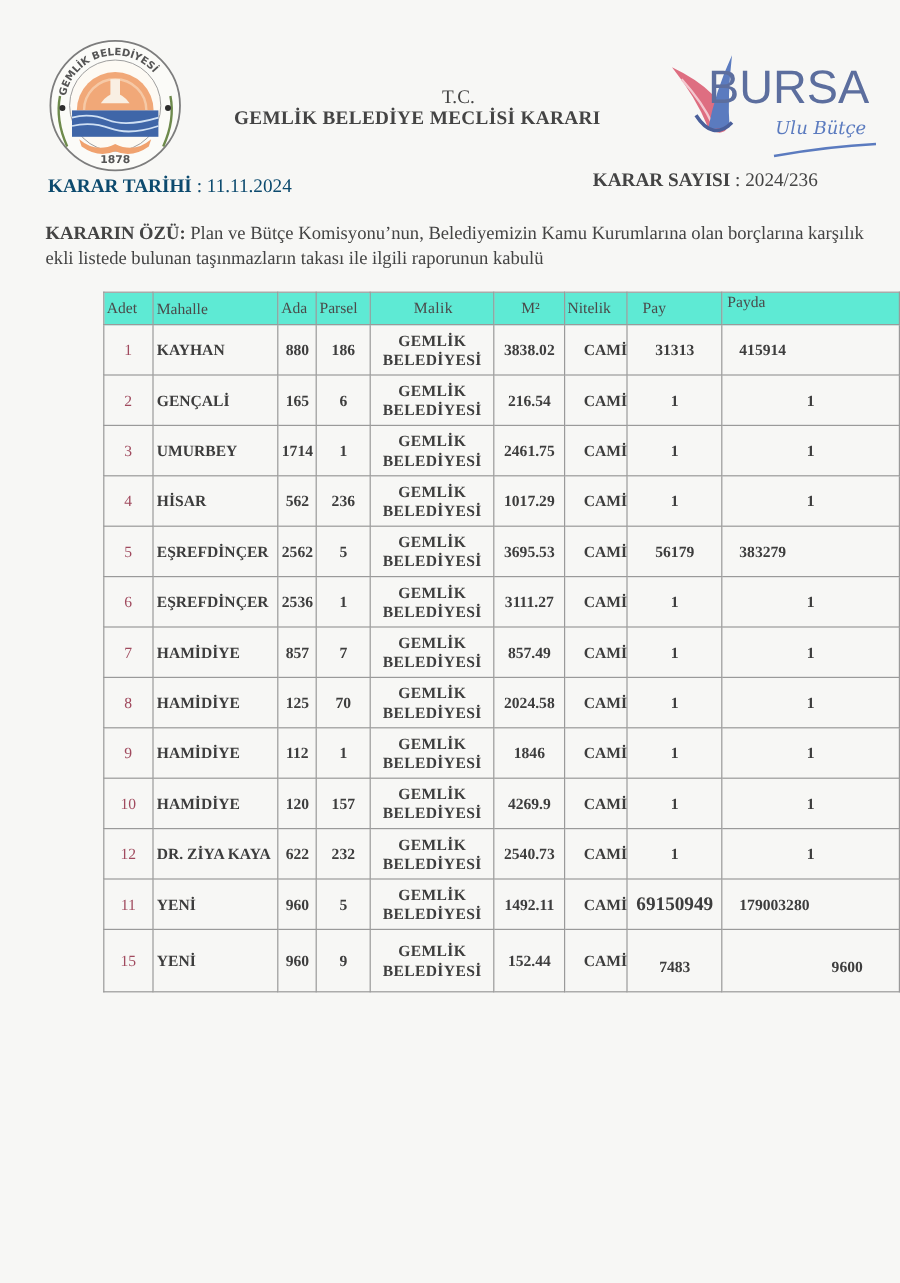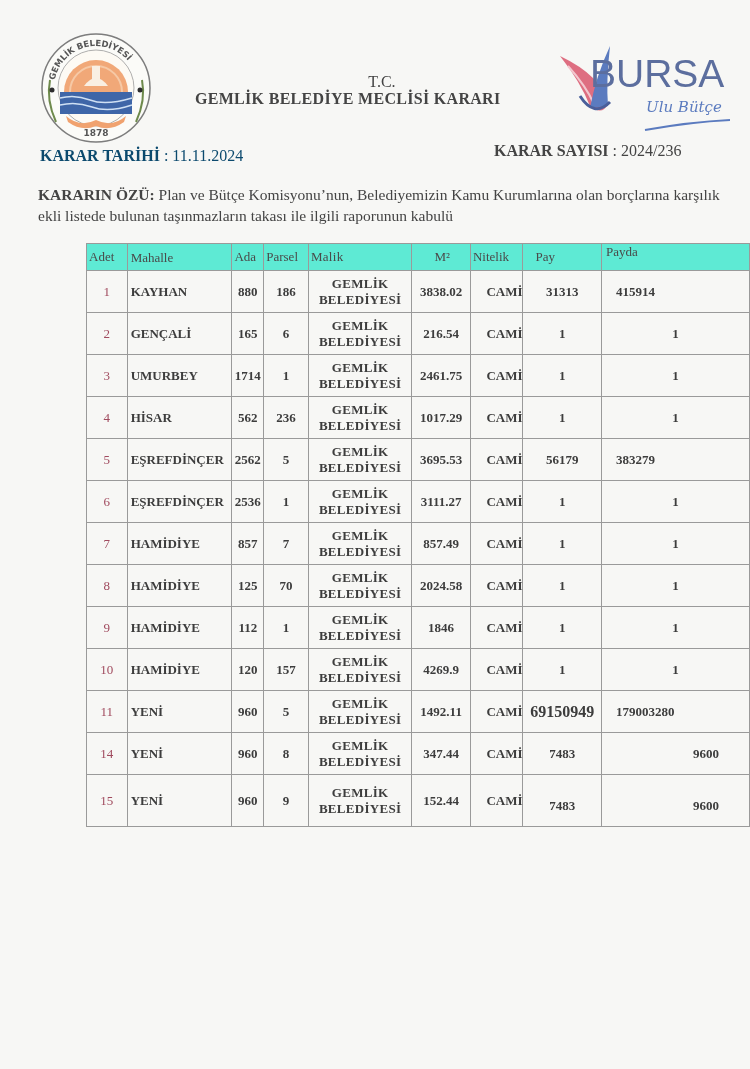--- a/index.html
+++ b/index.html
@@ -61,21 +61,21 @@
   }
   table.grid thead th {
     height: 26px;
     font-weight: normal;
     background: #5eead4;
     color: #4a4a4a;
     font-size: 13px;
     text-align: left;
     padding-left: 2px;
   }
-  table.grid thead th.c-malik { }
+  table.grid thead th.c-malik { text-align: center; }
   table.grid thead th.c-m2 { text-align: center; }
   table.grid tbody td { height: 41px; }
   .c-adet { width: 38px; text-align: center; color: #a04a5e; }
   .c-mah { width: 101px; text-align: left; padding-left: 3px !important; font-weight: bold; line-height: 17px; }
   .c-ada { width: 29px; text-align: center; font-weight: bold; }
   .c-parsel { width: 42px; text-align: center; font-weight: bold; }
   .c-malik { width: 101px; text-align: center; font-weight: bold; line-height: 16px; letter-spacing: 0.3px; }
   .c-m2 { width: 56px; text-align: center; font-weight: bold; }
   .c-nit { width: 50px; text-align: right; font-weight: bold; }
   .c-pay { width: 66px; text-align: center; font-weight: bold; }
@@ -252,42 +252,42 @@
     <td class="c-mah">HAMİDİYE</td>
     <td class="c-ada">120</td>
     <td class="c-parsel">157</td>
     <td class="c-malik"><span>GEMLİK</span><br><span>BELEDİYESİ</span></td>
     <td class="c-m2">4269.9</td>
     <td class="c-nit">CAMİ</td>
     <td class="c-pay">1</td>
     <td class="c-payda">1</td>
   </tr>
       <tr>
+    <td class="c-adet">12</td>
+    <td class="c-mah">DR. ZİYA KAYA</td>
+    <td class="c-ada">622</td>
+    <td class="c-parsel">232</td>
+    <td class="c-malik"><span>GEMLİK</span><br><span>BELEDİYESİ</span></td>
+    <td class="c-m2">2540.73</td>
+    <td class="c-nit">CAMİ</td>
+    <td class="c-pay">1</td>
+    <td class="c-payda">1</td>
+  </tr>
+      <tr>
     <td class="c-adet">11</td>
     <td class="c-mah">YENİ</td>
     <td class="c-ada">960</td>
     <td class="c-parsel">5</td>
     <td class="c-malik"><span>GEMLİK</span><br><span>BELEDİYESİ</span></td>
     <td class="c-m2">1492.11</td>
     <td class="c-nit">CAMİ</td>
     <td class="c-pay" style="font-size: 16px;">69150949</td>
     <td class="c-payda payda-left">179003280</td>
   </tr>
       <tr>
-    <td class="c-adet">14</td>
-    <td class="c-mah">YENİ</td>
-    <td class="c-ada">960</td>
-    <td class="c-parsel">8</td>
-    <td class="c-malik"><span>GEMLİK</span><br><span>BELEDİYESİ</span></td>
-    <td class="c-m2">347.44</td>
-    <td class="c-nit">CAMİ</td>
-    <td class="c-pay">7483</td>
-    <td class="c-payda" style="text-align: right; padding-right: 30px;">9600</td>
-  </tr>
-      <tr>
     <td class="c-adet">15</td>
     <td class="c-mah">YENİ</td>
     <td class="c-ada">960</td>
     <td class="c-parsel">9</td>
     <td class="c-malik"><span>GEMLİK</span><br><span>BELEDİYESİ</span></td>
     <td class="c-m2">152.44</td>
     <td class="c-nit">CAMİ</td>
     <td class="c-pay top-align">7483</td>
     <td class="c-payda top-align" style="text-align: right; padding-right: 30px;">9600</td>
   </tr>

